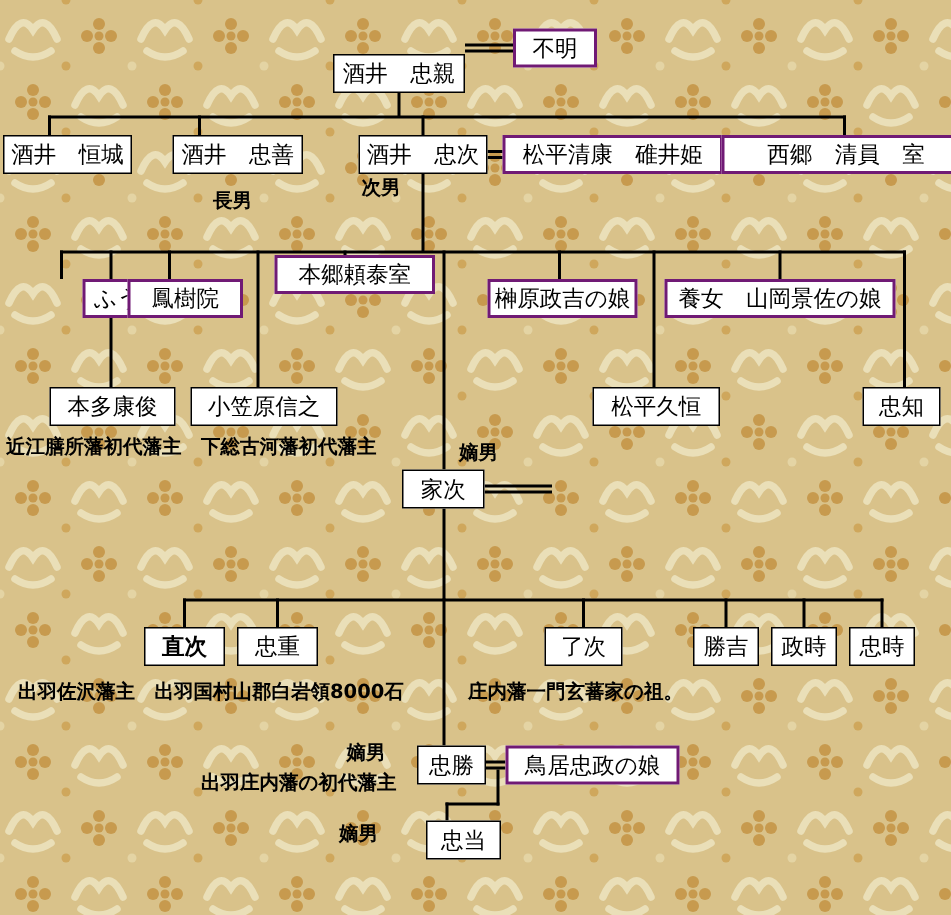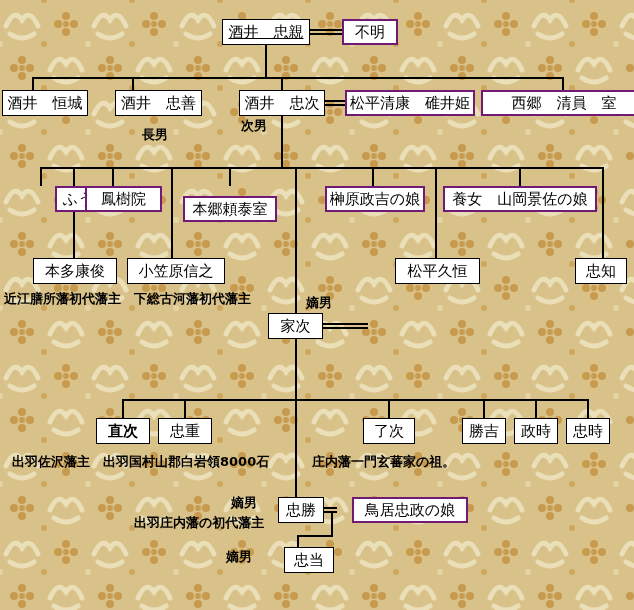--- a/index.html
+++ b/index.html
@@ -100,51 +100,51 @@
   <div class="ln" style="left:388px;top:399px;width:2px;height:19px;"></div>
   <div class="ln" style="left:483px;top:399px;width:2px;height:19px;"></div>
   <div class="ln" style="left:535px;top:399px;width:2px;height:19px;"></div>
   <div class="ln" style="left:587px;top:399px;width:2px;height:19px;"></div>
 
   <div class="dl" style="left:324px;top:507px;width:13px;"></div>
   <div class="ln" style="left:331px;top:513px;width:2px;height:24px;"></div>
   <div class="ln" style="left:297px;top:535px;width:36px;height:2px;"></div>
   <div class="ln" style="left:297px;top:535px;width:2px;height:12px;"></div>
 
-  <div class="node m" style="left:222px;top:19px;width:88px;text-decoration:underline;">酒井　忠親</div>
+  <div class="node m" style="left:222px;top:36px;width:88px;">酒井　忠親</div>
   <div class="node f" style="left:342px;top:19px;width:56px;">不明</div>
 
   <div class="node m" style="left:2px;top:90px;width:86px;">酒井　恒城</div>
   <div class="node m" style="left:115px;top:90px;width:87px;">酒井　忠善</div>
   <div class="node m" style="left:239px;top:90px;width:86px;">酒井　忠次</div>
-  <div class="node f" style="left:345px;top:90px;width:130px;">松平清康　碓井姫</div>
+  <div class="node f" style="left:335px;top:90px;width:147px;">松平清康　碓井姫</div>
   <div class="node f" style="left:481px;top:90px;width:166px;">西郷　清員　室</div>
 
   <div class="node f" style="left:22px;top:186px;width:46px;margin-left:33px;">ふう</div>
   <div class="node f" style="left:85px;top:186px;width:77px;">鳳樹院</div>
-  <div class="node f" style="left:183px;top:196px;width:94px;">本郷頼泰室</div>
+  <div class="node f" style="left:183px;top:170px;width:107px;">本郷頼泰室</div>
   <div class="node f" style="left:325px;top:186px;width:100px;">榊原政吉の娘</div>
   <div class="node f" style="left:443px;top:186px;width:154px;">養女　山岡景佐の娘</div>
 
   <div class="node m" style="left:33px;top:258px;width:84px;">本多康俊</div>
   <div class="node m" style="left:127px;top:258px;width:98px;">小笠原信之</div>
   <div class="node m" style="left:395px;top:258px;width:85px;">松平久恒</div>
   <div class="node m" style="left:575px;top:258px;width:52px;">忠知</div>
 
   <div class="node m" style="left:268px;top:313px;width:55px;">家次</div>
 
   <div class="node m" style="left:96px;top:418px;width:54px;font-weight:bold;">直次</div>
   <div class="node m" style="left:158px;top:418px;width:54px;">忠重</div>
   <div class="node m" style="left:363px;top:418px;width:52px;">了次</div>
   <div class="node m" style="left:462px;top:418px;width:44px;">勝吉</div>
   <div class="node m" style="left:514px;top:418px;width:44px;">政時</div>
   <div class="node m" style="left:566px;top:418px;width:44px;">忠時</div>
 
   <div class="node m" style="left:278px;top:497px;width:46px;">忠勝</div>
-  <div class="node f" style="left:337px;top:497px;width:116px;margin-left:15px;">鳥居忠政の娘</div>
+  <div class="node f" style="left:337px;top:497px;width:116px;">鳥居忠政の娘</div>
 
   <div class="node m" style="left:284px;top:547px;width:50px;">忠当</div>
 
   <div class="note" style="left:142px;top:128px;">長男</div>
   <div class="note" style="left:241px;top:119px;">次男</div>
   <div class="note" style="left:4px;top:292px;">近江膳所藩初代藩主　下総古河藩初代藩主</div>
   <div class="note" style="left:306px;top:296px;">嫡男</div>
   <div class="note" style="left:12px;top:455px;">出羽佐沢藩主　出羽国村山郡白岩領8000石</div>
   <div class="note" style="left:312px;top:455px;">庄内藩一門玄蕃家の祖。</div>
   <div class="note" style="left:231px;top:496px;">嫡男</div>

